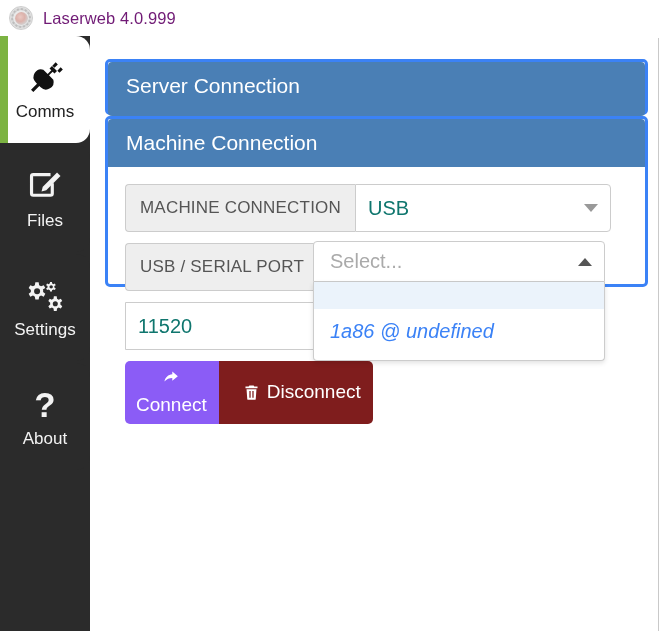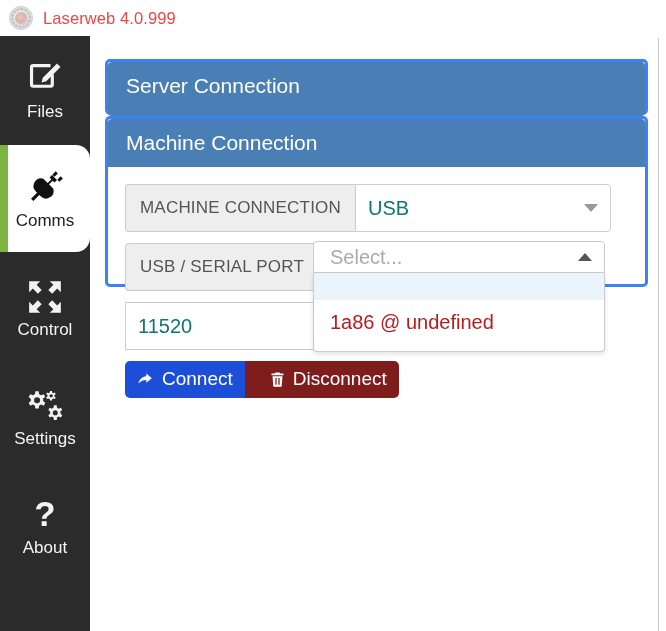--- a/index.html
+++ b/index.html
@@ -51,21 +51,21 @@
     position: absolute;
     left: 50%; top: 50%;
     width: 20px; height: 20px;
     margin: -10px 0 0 -10px;
     border-radius: 50%;
     border: 2px dotted #bdbdbd;
     box-sizing: border-box;
   }
   .app-title {
     font-size: 16.5px;
-    color: #ef4444;
+    color: #701a75;
     margin-left: 10px;
     white-space: nowrap;
     letter-spacing: .1px;
   }
 
   
   .workspace {
     position: absolute;
     left: 0;
     top: 36px;
@@ -219,21 +219,21 @@
 
   
   .combo-wrap {
     position: absolute;
     left: 205px;
     top: 74px;
     width: 292px;
     z-index: 30;
   }
   .combo-control {
-    height: 32px;
+    height: 41px;
     border: 1px solid #cccccc;
     border-radius: 4px 4px 0 0;
     background: #ffffff;
     display: flex;
     align-items: center;
     justify-content: space-between;
     padding: 0 12px 0 16px;
     box-sizing: border-box;
     font-size: 20px;
     color: #aaaaaa;
@@ -242,48 +242,50 @@
     border: 1px solid #cccccc;
     border-top: none;
     border-radius: 0 0 4px 4px;
     background: #ffffff;
     box-shadow: 0 2px 5px rgba(0,0,0,.12);
     padding-bottom: 6px;
     box-sizing: border-box;
   }
   .combo-option {
     font-size: 20px;
-    color: #b91c1c;
+    color: #3b82f6;
     padding: 0 16px;
     height: 45px;
     display: flex;
     align-items: center;
     box-sizing: border-box;
+    font-style: italic;
   }
   .combo-option.empty { height: 27px; background: #ebf3fb; }
 
   
   .btn-row {
     display: flex;
     margin-top: 2px;
   }
   .btn {
     border: none;
     color: #ffffff;
     font-size: 19px;
     font-family: "Liberation Sans", sans-serif;
     padding: 7px 12px 8px 11px;
     display: flex;
     align-items: center;
     gap: 7px;
     cursor: pointer;
   }
   .btn-connect {
-    background: #1d4ed8;
+    background: #8b5cf6;
     border-radius: 5px 0 0 5px;
+    flex-direction: column;
   }
   .btn-disconnect {
     background: #7f1d1d;
     border-radius: 0 5px 5px 0;
     padding-left: 24px;
   }
   .btn svg { display: block; }
   .scroll-line {
     position: absolute;
     right: 7px;
@@ -297,50 +299,42 @@
 <body>
 
 <div class="titlebar">
   <div class="app-logo"></div>
   <div class="app-title">Laserweb 4.0.999</div>
 </div>
 
 <div class="workspace">
 
   <div class="sidebar">
-
-    <div class="side-item">
-      <span class="side-icon">
-        <svg width="38" height="38" viewBox="0 0 24 24">
-          <path fill="none" stroke="#f3f3f3" stroke-width="2" stroke-linejoin="round" d="M15.5 3.5H4.6A1.1 1.1 0 0 0 3.5 4.6v10.9a1.1 1.1 0 0 0 1.1 1.1h10.9a1.1 1.1 0 0 0 1.1-1.1V9"></path>
-          <path fill="#f3f3f3" d="M19.6 2.2l2.2 2.2-9 9-3 .8.8-3z"></path>
-        </svg>
-      </span>
-      <span class="side-label">Files</span>
-    </div>
 
     <div class="side-item active">
       <span class="accent"></span>
       <span class="side-icon">
         <svg width="40" height="40" viewBox="0 0 24 24">
           <path fill="#111111" d="M16.2 4.2l-1.5 1.5 1.1 1.1-2.2 2.2-2.6-2.6a4.6 4.6 0 0 0-4.6 7.6l.8.8-3.6 3.6 1.4 1.4 3.6-3.6.8.8a4.6 4.6 0 0 0 7.6-4.6l-2.6-2.6 2.2-2.2 1.1 1.1 1.5-1.5z"></path>
           <path fill="#111111" d="M18.4 2l1.3 1.3-2 2L16.4 4zM21.4 5l1.3 1.3-2 2L19.4 7z"></path>
         </svg>
       </span>
       <span class="side-label">Comms</span>
     </div>
 
     <div class="side-item">
       <span class="side-icon">
         <svg width="38" height="38" viewBox="0 0 24 24">
-          <path fill="#f3f3f3" d="M2 2h7l-2.3 2.3L9.9 7.5 7.5 9.9 4.3 6.7 2 9zM22 2v7l-2.3-2.3-3.2 3.2-2.4-2.4 3.2-3.2L15 2zM2 22v-7l2.3 2.3 3.2-3.2 2.4 2.4-3.2 3.2L9 22zM22 22h-7l2.3-2.3-3.2-3.2 2.4-2.4 3.2 3.2L22 15z"></path>
+          <path fill="none" stroke="#f3f3f3" stroke-width="2" stroke-linejoin="round" d="M15.5 3.5H4.6A1.1 1.1 0 0 0 3.5 4.6v10.9a1.1 1.1 0 0 0 1.1 1.1h10.9a1.1 1.1 0 0 0 1.1-1.1V9"></path>
+          <path fill="#f3f3f3" d="M19.6 2.2l2.2 2.2-9 9-3 .8.8-3z"></path>
         </svg>
       </span>
-      <span class="side-label">Control</span>
-    </div>
+      <span class="side-label">Files</span>
+    </div>
+
 
     <div class="side-item">
       <span class="side-icon">
         <svg width="38" height="38" viewBox="0 0 24 24">
           <path fill="#f3f3f3" d="M10.6 7.2l1.6-.9-1-1.8-1.7.7a4.6 4.6 0 0 0-1.2-.7l-.3-1.8H5.9l-.3 1.8c-.4.2-.8.4-1.2.7l-1.7-.7-1 1.8 1.4 1.2a4.7 4.7 0 0 0 0 1.4L1.7 10l1 1.8 1.7-.7c.4.3.8.5 1.2.7l.3 1.8h2.1l.3-1.8c.4-.2.8-.4 1.2-.7l1.7.7 1-1.8-1.4-1.2a4.7 4.7 0 0 0 0-1.4zM7 10.3a1.9 1.9 0 1 1 0-3.8 1.9 1.9 0 0 1 0 3.8z"></path>
           <path fill="#f3f3f3" d="M21.6 15.4l1.3-.8-.9-1.5-1.4.6a3.9 3.9 0 0 0-1-.6l-.2-1.5h-1.8l-.2 1.5c-.4.1-.7.3-1 .6l-1.4-.6-.9 1.5 1.2 1a3.9 3.9 0 0 0 0 1.2l-1.2 1 .9 1.5 1.4-.6c.3.2.6.4 1 .6l.2 1.5h1.8l.2-1.5c.4-.1.7-.3 1-.6l1.4.6.9-1.5-1.2-1a3.9 3.9 0 0 0 0-1.2zm-3.1 2.5a1.6 1.6 0 1 1 0-3.2 1.6 1.6 0 0 1 0 3.2z"></path>
           <path fill="#f3f3f3" d="M17.9 5.1l.9-.6-.6-1-1 .4a2.6 2.6 0 0 0-.7-.4l-.1-1h-1.2l-.2 1c-.2.1-.5.2-.7.4l-1-.4-.6 1 .9.6a2.7 2.7 0 0 0 0 .9l-.9.6.6 1 1-.4c.2.2.4.3.7.4l.2 1h1.2l.1-1c.3-.1.5-.2.7-.4l1 .4.6-1-.9-.6a2.7 2.7 0 0 0 0-.9zm-2 1.6a1.1 1.1 0 1 1 0-2.2 1.1 1.1 0 0 1 0 2.2z"></path>
         </svg>
       </span>
       <span class="side-label">Settings</span>

